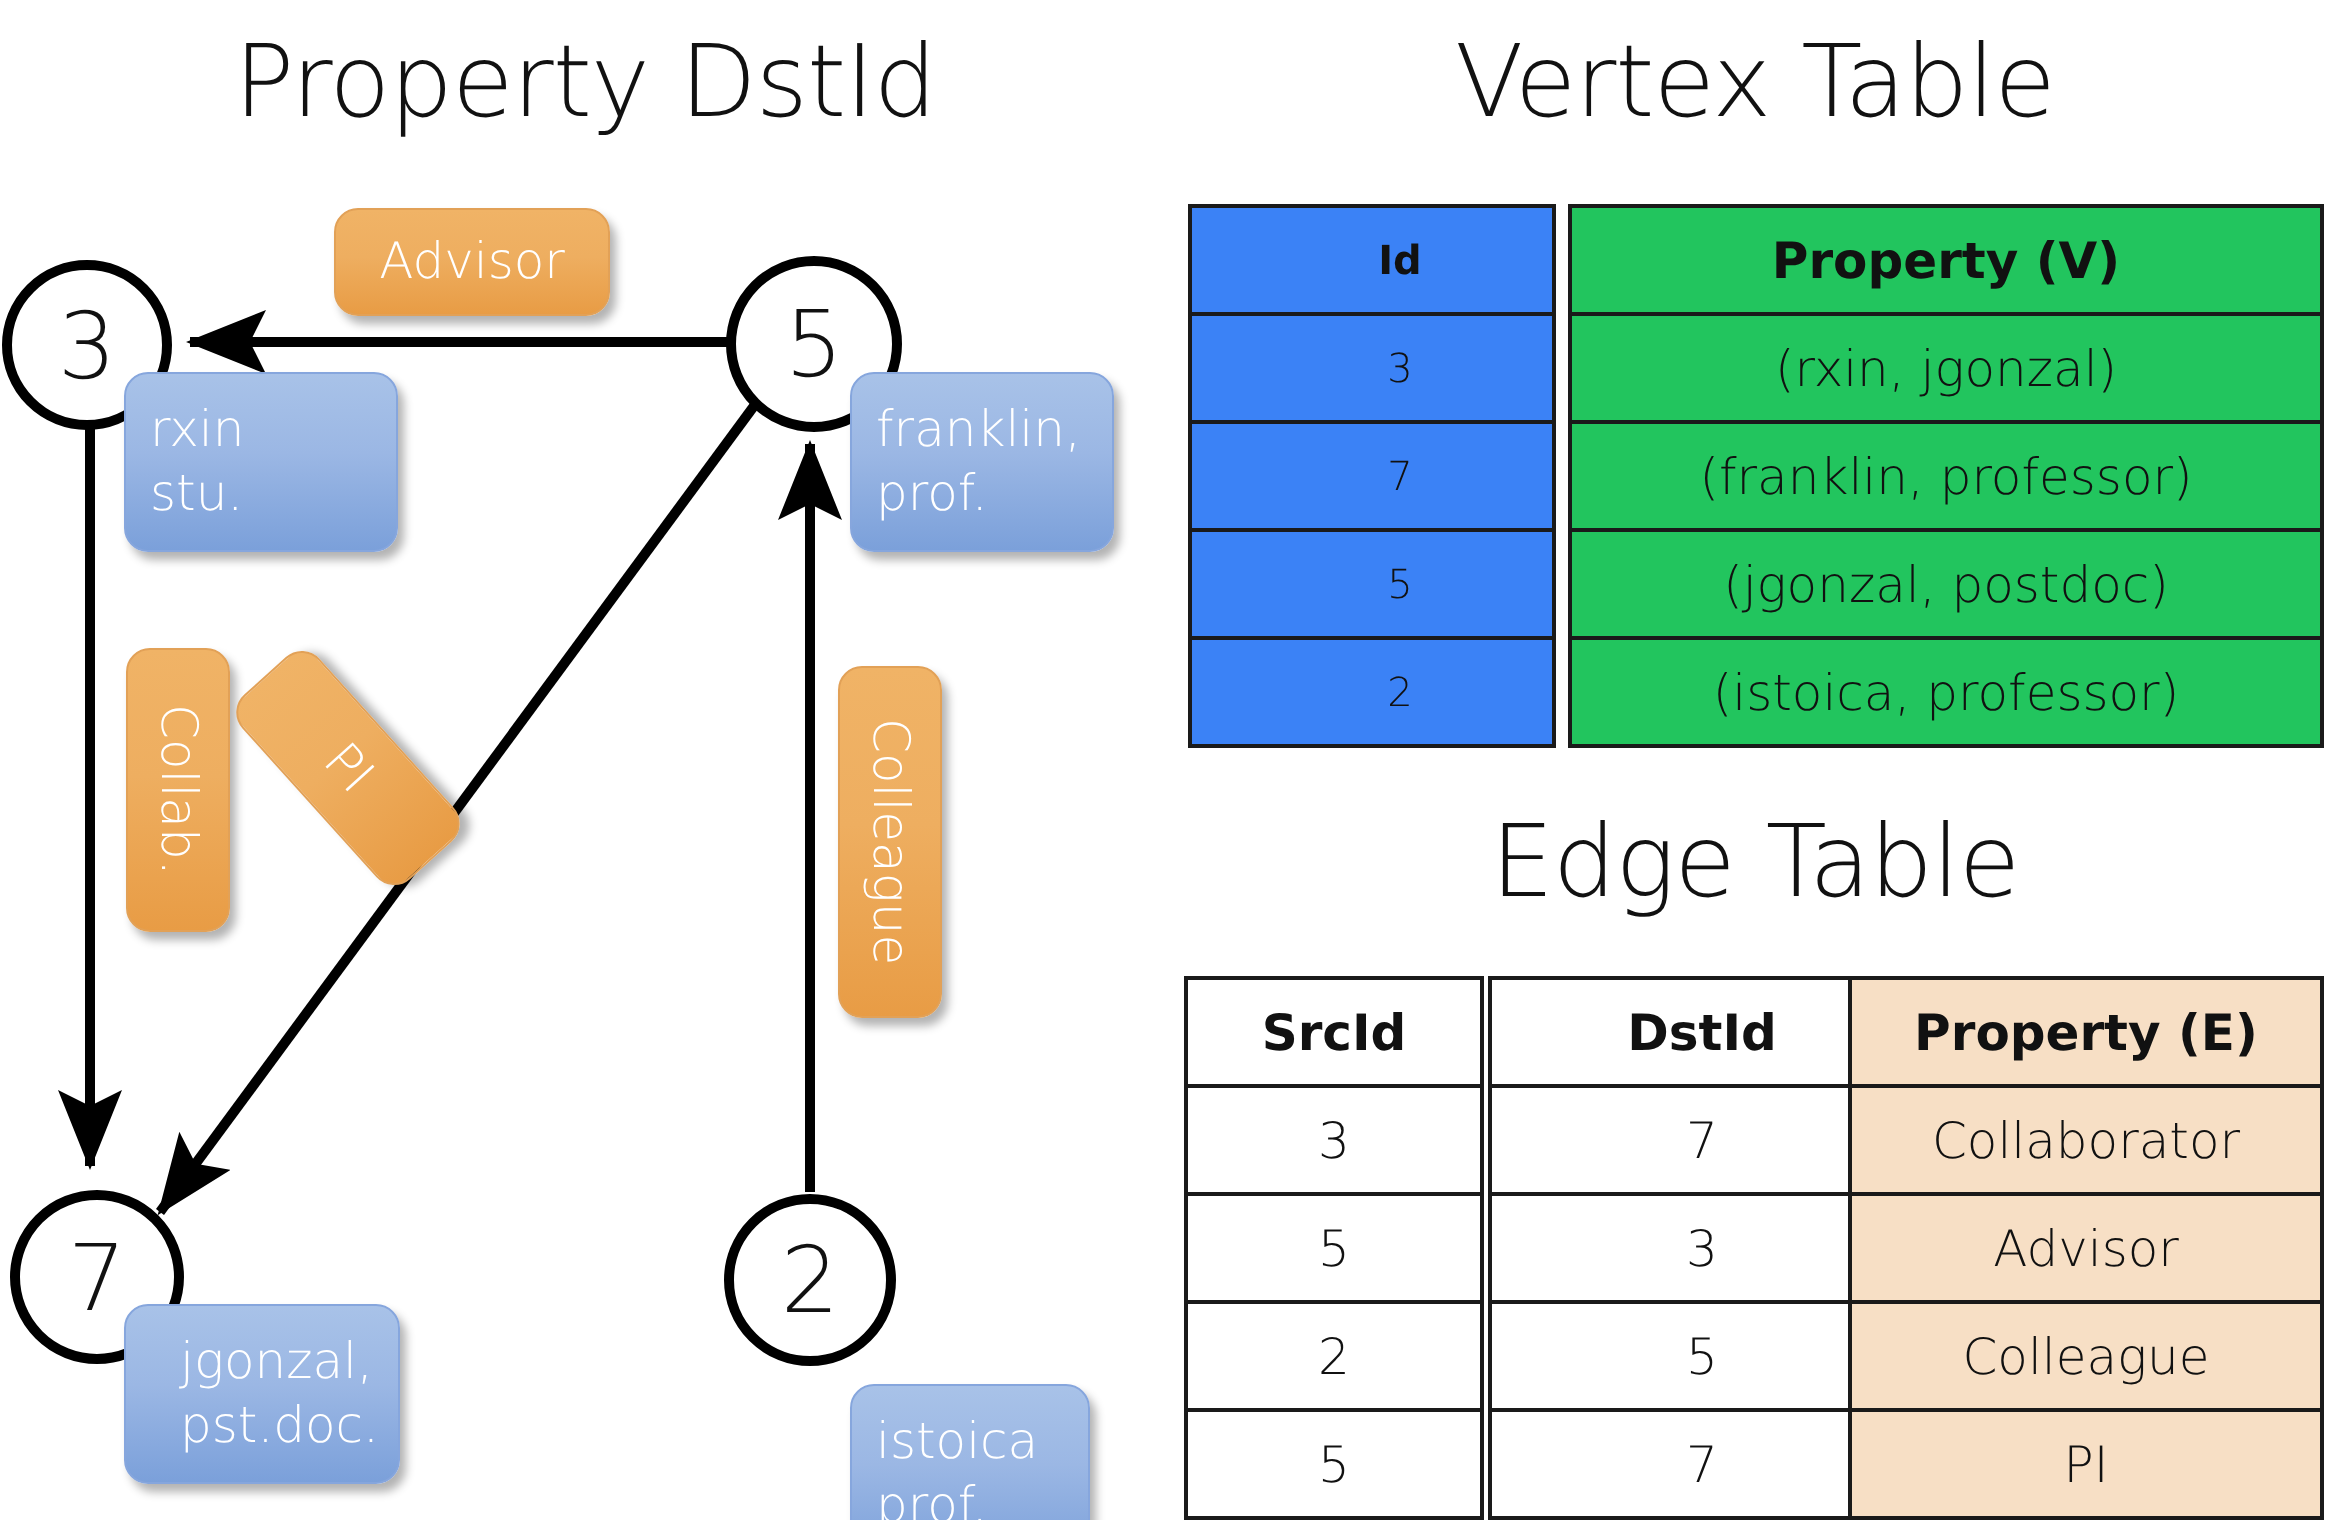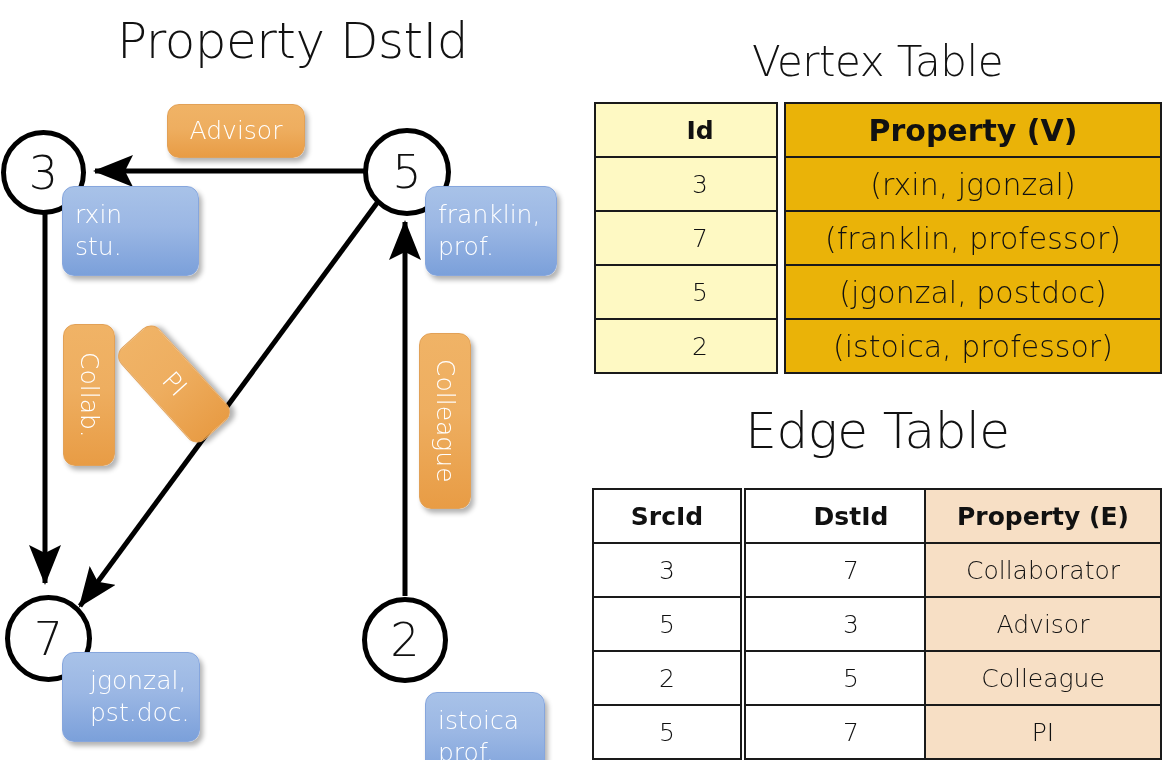--- a/index.html
+++ b/index.html
@@ -25,22 +25,21 @@
     white-space: nowrap;
     letter-spacing: -0.5px;
     text-align: center;
   }
   #title-property-graph {
     left: 0; top: 12px; width: 585px;
     font-size: 50px;
   }
   #title-vertex-table {
     left: 585px; top: 12px; width: 585px;
-    font-size: 42px;
-    margin-top: 25px;
+    font-size: 50px;
   }
   #title-edge-table {
     left: 585px; top: 402px; width: 585px;
     font-size: 50px;
   }
 
   
   #graph-panel {
     position: absolute;
     left: 0; top: 0;
@@ -127,22 +126,22 @@
 
   
   #vertex-id-table {
     left: 594px; top: 102px;
     width: 184px;
   }
   #vertex-prop-table {
     left: 784px; top: 102px;
     width: 378px;
   }
-  #vertex-id-table td, #vertex-id-table th { height: 52px; font-size: 25px; background: #fef9c3; padding-left: 28px; }
-  #vertex-prop-table td, #vertex-prop-table th { height: 52px; font-size: 30px; background: #eab308; }
+  #vertex-id-table td, #vertex-id-table th { height: 52px; font-size: 20px; background: #3b82f6; padding-left: 28px; }
+  #vertex-prop-table td, #vertex-prop-table th { height: 52px; font-size: 25px; background: #22c55e; }
 
   
   #edge-src-table {
     left: 592px; top: 488px;
     width: 150px;
   }
   #edge-dst-table {
     left: 744px; top: 488px;
     width: 214px;
   }

